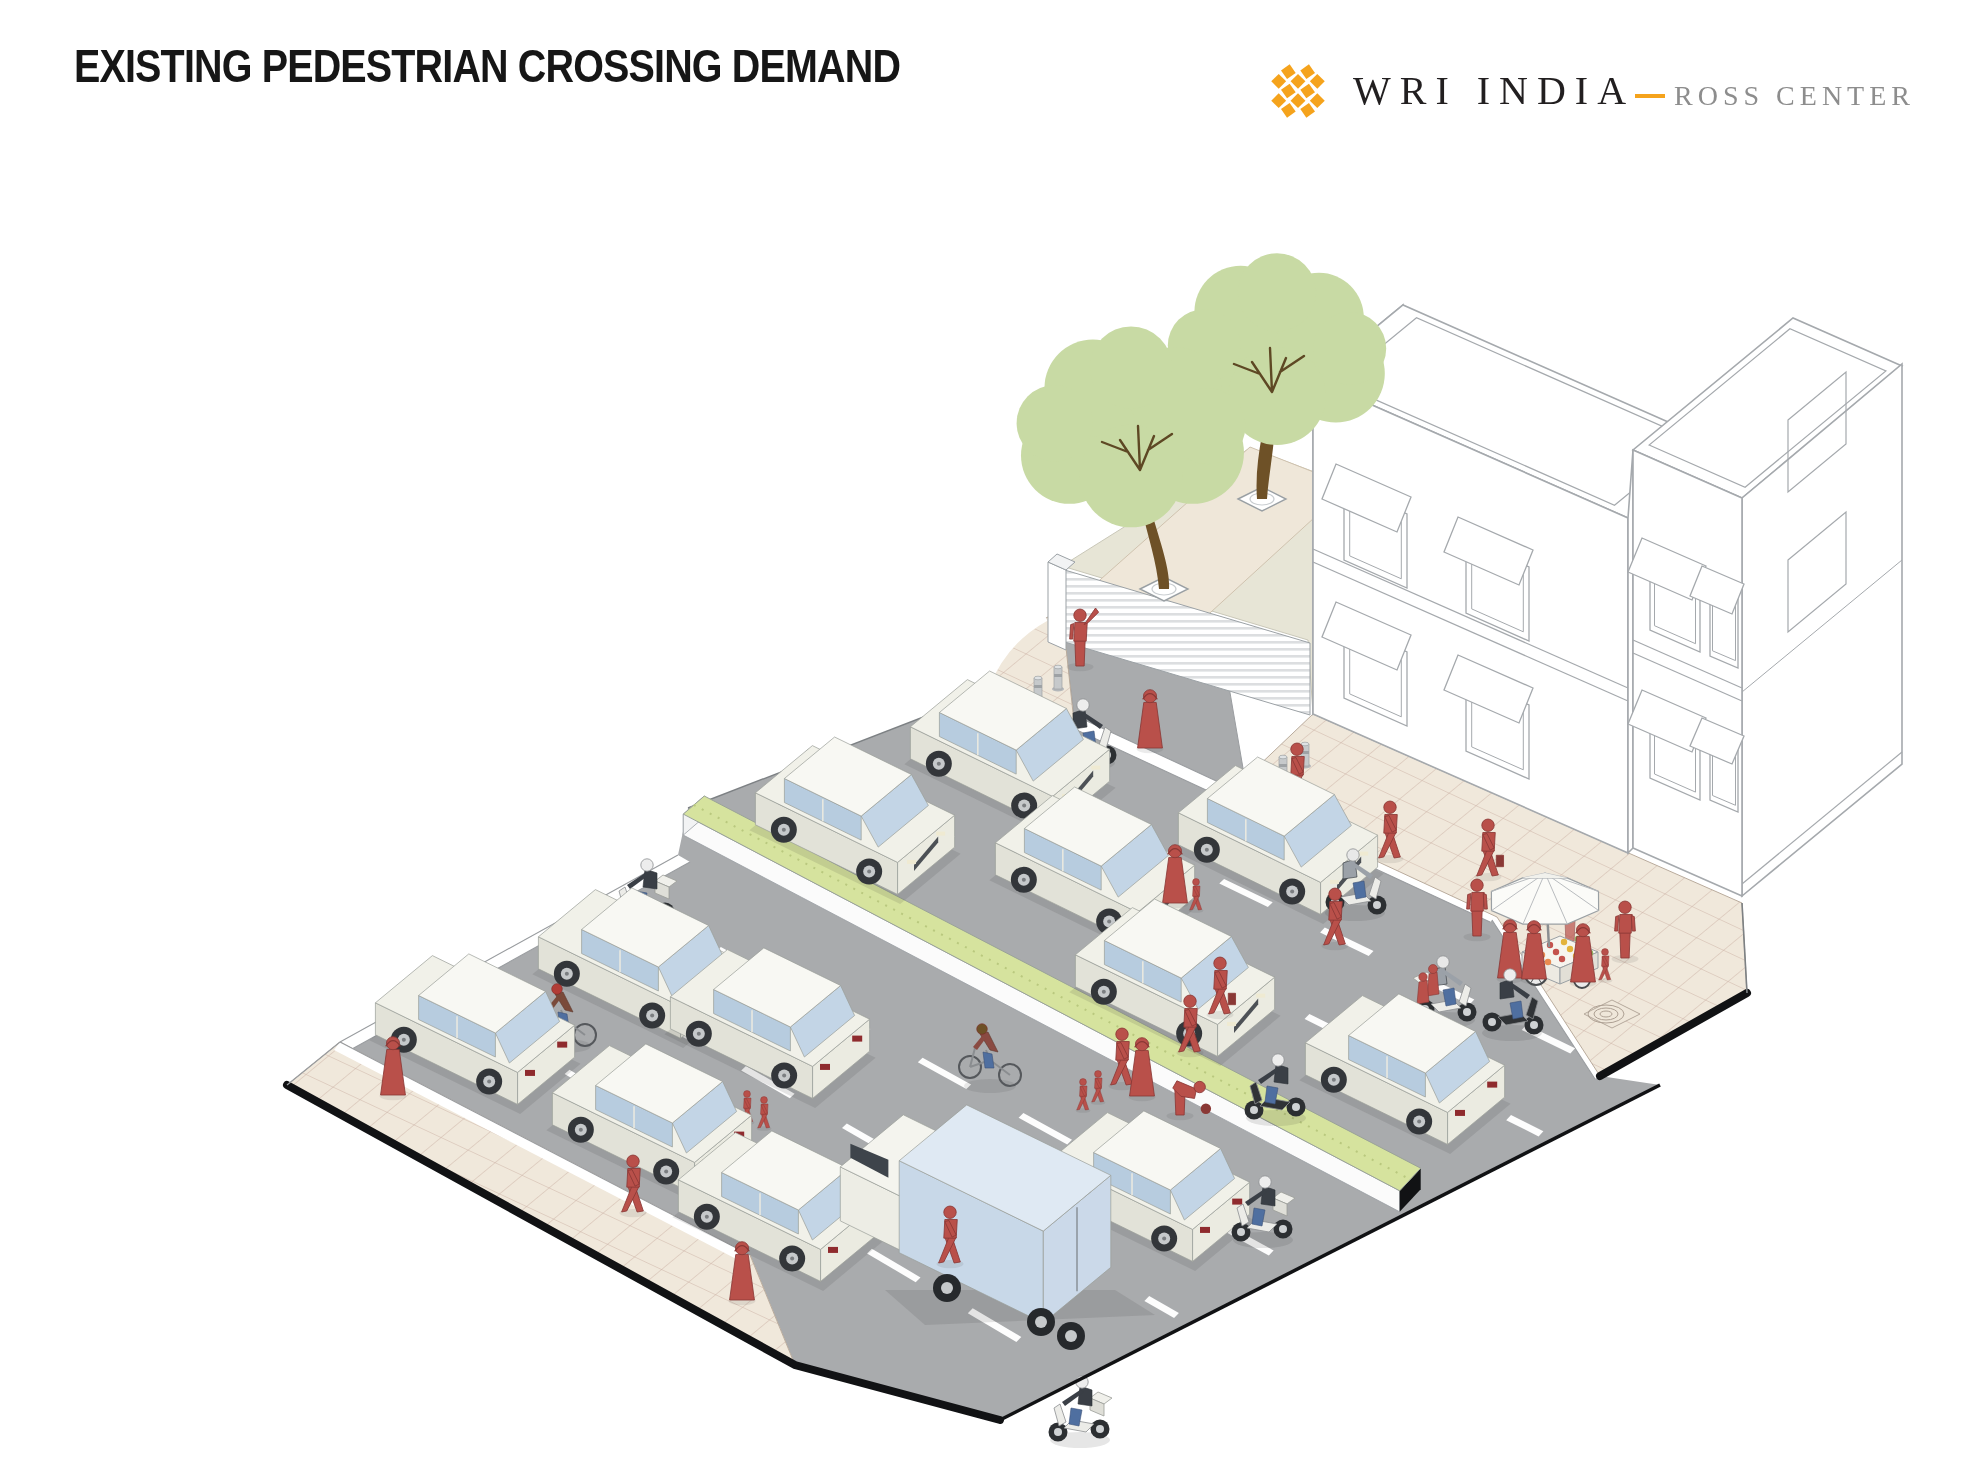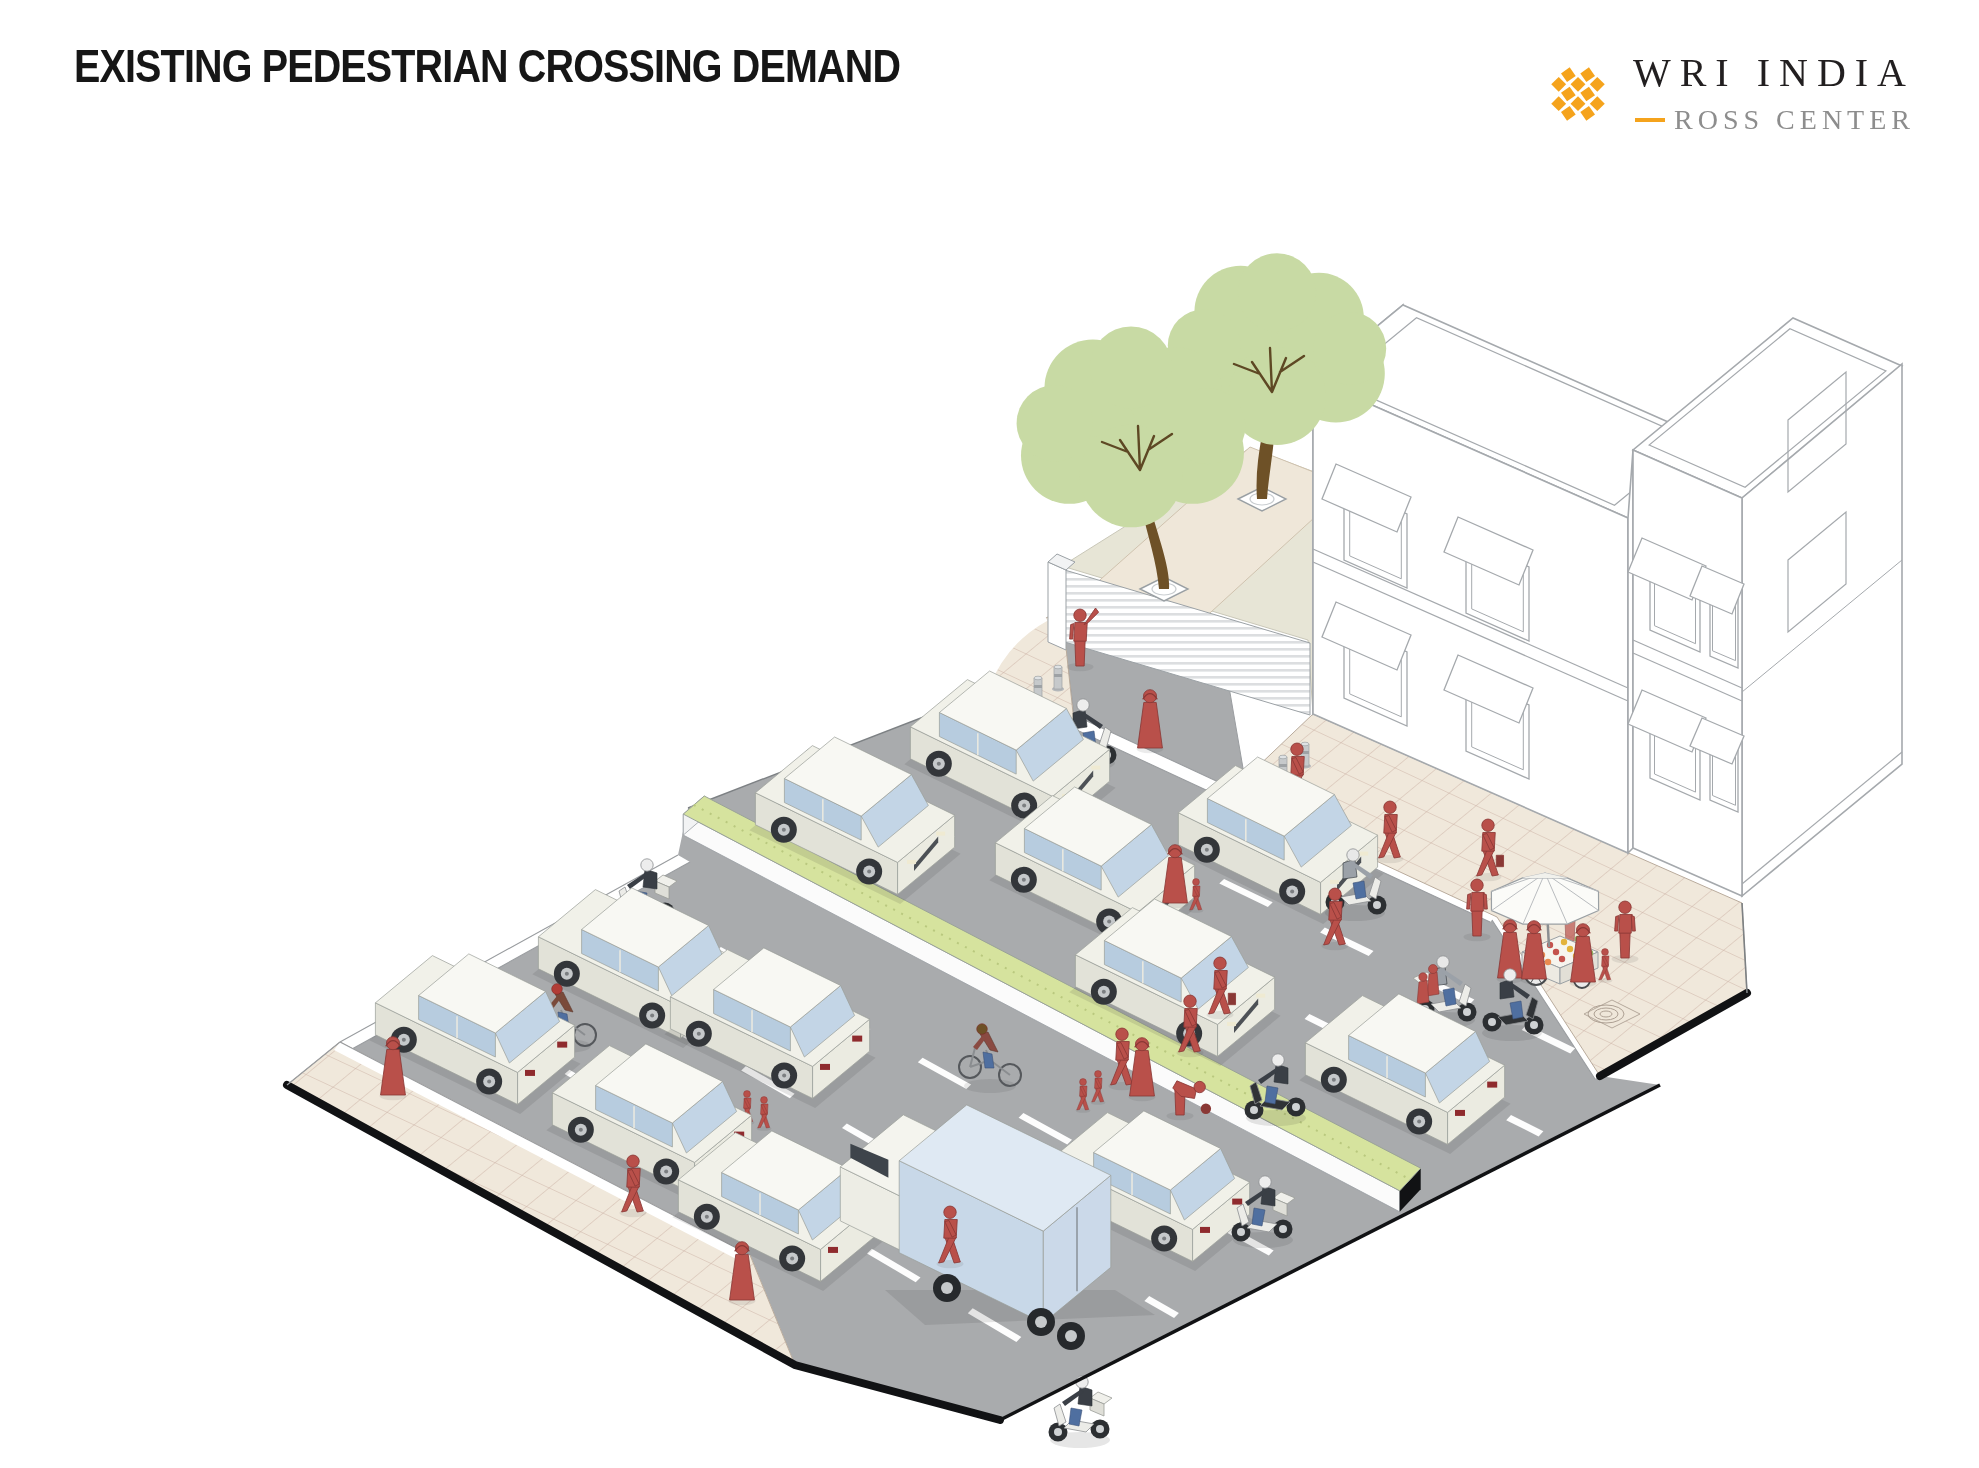--- a/index.html
+++ b/index.html
@@ -1,21 +1,21 @@
 <!DOCTYPE html>
 <html><head>
 <meta charset="utf-8">
 <style>
   html,body{margin:0;padding:0;background:#fff;}
   body{width:1979px;height:1468px;position:relative;font-family:"Liberation Sans",sans-serif;overflow:hidden;}
   .page-title{position:absolute;left:74px;top:38px;margin:0;font-size:47px;font-weight:700;color:#161616;
     letter-spacing:-1px;transform:scaleX(.84);transform-origin:left center;white-space:nowrap;}
   .logo{position:absolute;right:64px;top:52px;display:flex;align-items:center;}
   .logo-icon{width:78px;height:78px;margin-right:16px;flex:none;}
-  .logo-text{display:flex;flex-direction:column;align-items:flex-end;}
+  .logo-text{display:flex;flex-direction:row;align-items:flex-end;}
   .logo-line1{font-family:"Liberation Serif",serif;font-size:40px;color:#221f20;letter-spacing:9px;line-height:1.05;}
   .logo-line2{display:flex;align-items:center;margin-top:10px;}
   .logo-dash{display:inline-block;width:30px;height:4px;margin-right:9px;}
   .logo-line2-text{font-family:"Liberation Serif",serif;font-size:28px;color:#8d8d8d;letter-spacing:5px;}
   #scene{position:absolute;left:0;top:0;}
 </style>
 </head>
 <body>
 
 <h1 class="page-title">EXISTING PEDESTRIAN CROSSING DEMAND</h1>

